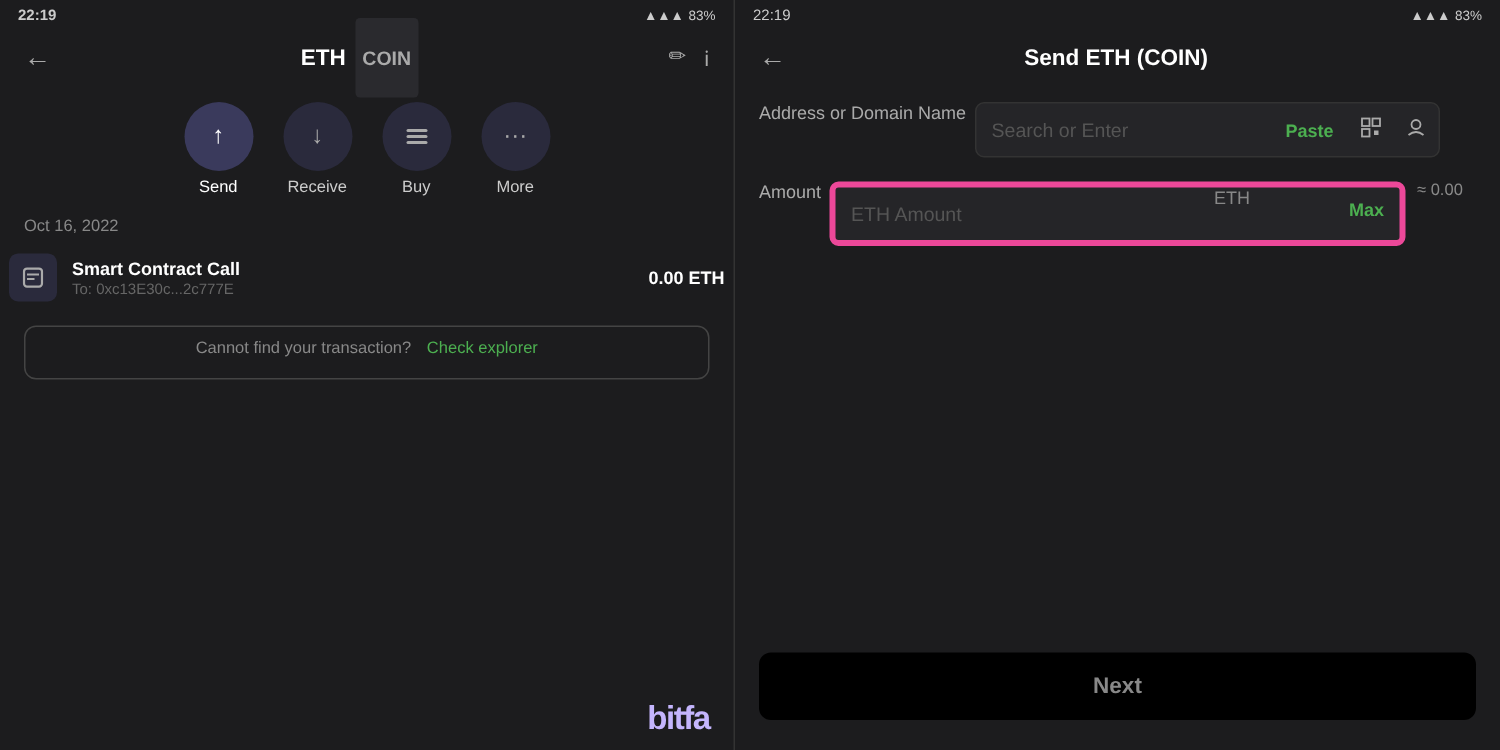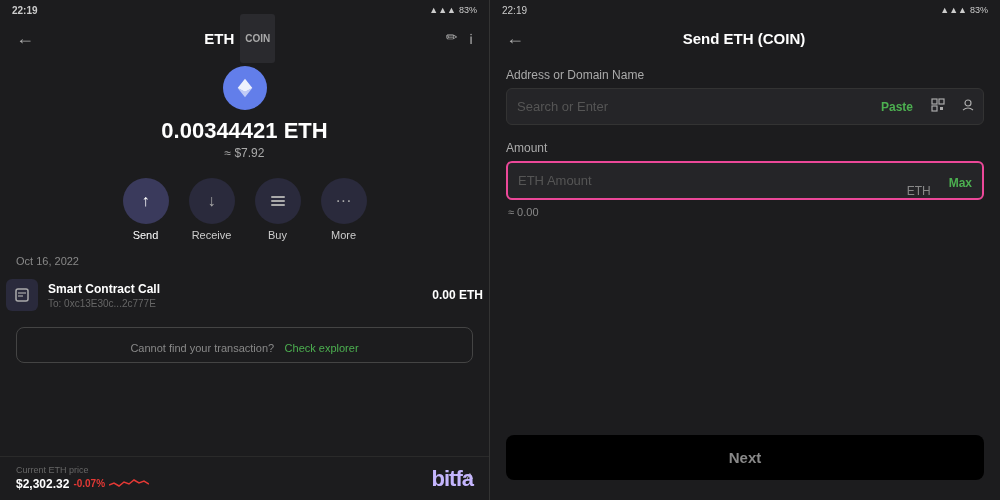--- a/index.html
+++ b/index.html
@@ -55,21 +55,21 @@
       font-size: 15px;
       font-weight: 600;
       display: flex;
       align-items: center;
       gap: 6px;
     }
 
     .coin-badge {
       background: #2a2a2e;
       color: #aaa;
-      font-size: 10px;
+      font-size: 13px;
       padding: 19px 5px;
       border-radius: 3px;
     }
 
     .nav-icons {
       display: flex;
       gap: 12px;
     }
 
     .nav-icon {
@@ -201,21 +201,21 @@
       font-size: 12px;
       font-weight: 600;
     }
 
     .find-tx-banner {
       margin: 8px 16px;
       border: 1px solid #444;
       border-radius: 8px;
       padding: 8px 12px;
       display: flex;
-      align-items: flex-end;
+      align-items: flex-start;
       justify-content: center;
     }
 
     .find-tx-text {
       color: #888;
       font-size: 11px;
     }
 
     .find-tx-link {
       color: #4caf50;
@@ -318,21 +318,21 @@
     .r-content {
       flex: 1;
       padding: 12px 16px;
       display: flex;
       flex-direction: column;
       gap: 16px;
     }
 
     .field-group {
       display: flex;
-      flex-direction: column;
+      flex-direction: row;
       gap: 6px;
     }
 
     .field-label {
       color: #aaa;
       font-size: 12px;
     }
 
     .field-input-row {
       display: flex;
@@ -371,25 +371,26 @@
       background: transparent;
       border: none;
       color: #aaa;
       font-size: 14px;
       padding: 8px 8px;
       cursor: pointer;
     }
 
     .amount-input-row {
       display: flex;
-      align-items: flex-end;
+      align-items: flex-start;
       background: #252528;
       border-radius: 6px;
-      border: 2px solid #ec4899;
+      border: 4px solid #ec4899;
       overflow: hidden;
+      gap: 48px;
     }
 
     .amount-input {
       flex: 1;
       background: transparent;
       border: none;
       outline: none;
       color: #555;
       font-size: 13px;
       padding: 10px 10px;
@@ -461,30 +462,20 @@
     <div class="nav-title">
       <span>ETH</span>
       <span class="coin-badge">COIN</span>
     </div>
     <div class="nav-icons">
       <span class="nav-icon">✏</span>
       <span class="nav-icon">ℹ</span>
     </div>
   </div>
 
-  <div class="coin-logo-area">
-    <div class="eth-logo">
-      <svg class="eth-diamond" viewBox="0 0 24 24" fill="white">
-        <polygon points="12,2 20,12 12,16 4,12" opacity="0.9"></polygon>
-        <polygon points="12,16 20,12 12,22 4,12" opacity="0.6"></polygon>
-      </svg>
-    </div>
-    <div class="balance-amount">0.00344421 ETH</div>
-    <div class="balance-usd">≈ $7.92</div>
-  </div>
 
   <div class="action-buttons">
     <div class="action-btn">
       <div class="action-btn-icon active">↑</div>
       <span class="action-btn-label active">Send</span>
     </div>
     <div class="action-btn">
       <div class="action-btn-icon normal">↓</div>
       <span class="action-btn-label">Receive</span>
     </div>
@@ -520,35 +511,20 @@
     </div>
     <div class="tx-amount">0.00 ETH</div>
   </div>
 
   <div class="find-tx-banner">
     <span class="find-tx-text">Cannot find your transaction?</span>
     <span style="color:#555; margin: 0 3px;">&nbsp;</span>
     <span class="find-tx-link">Check explorer</span>
   </div>
 
-  <div class="bottom-bar">
-    <div class="eth-price-info">
-      <span class="eth-price-label">Current ETH price</span>
-      <div class="eth-price-value">
-        <span>$2,302.32</span>
-        <span class="price-change">-0.07%</span>
-        <span class="price-chart">
-          <svg width="40" height="14" viewBox="0 0 40 14">
-            <polyline points="0,10 5,8 10,11 15,7 20,9 25,5 30,8 35,6 40,9" fill="none" stroke="#e53935" stroke-width="1.5"></polyline>
-          </svg>
-        </span>
-      </div>
-    </div>
-    <span class="chevron-up">^</span>
-  </div>
 
   <div class="bitfa-logo">bitfa</div>
 </div>
 
 <div class="right-panel">
 
   <div class="r-status-bar">
     <span>22:19</span>
     <div style="display:flex; gap:3px; align-items:center; font-size:9px;">
       <span>▲▲▲</span>

